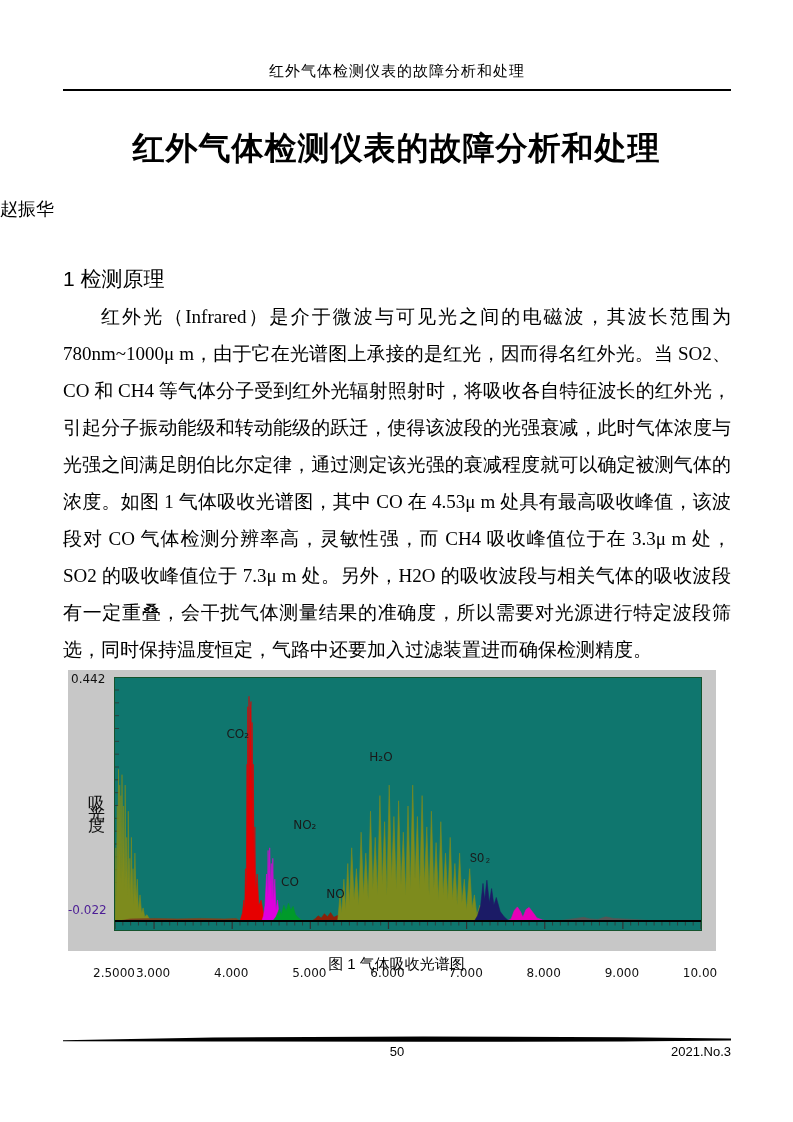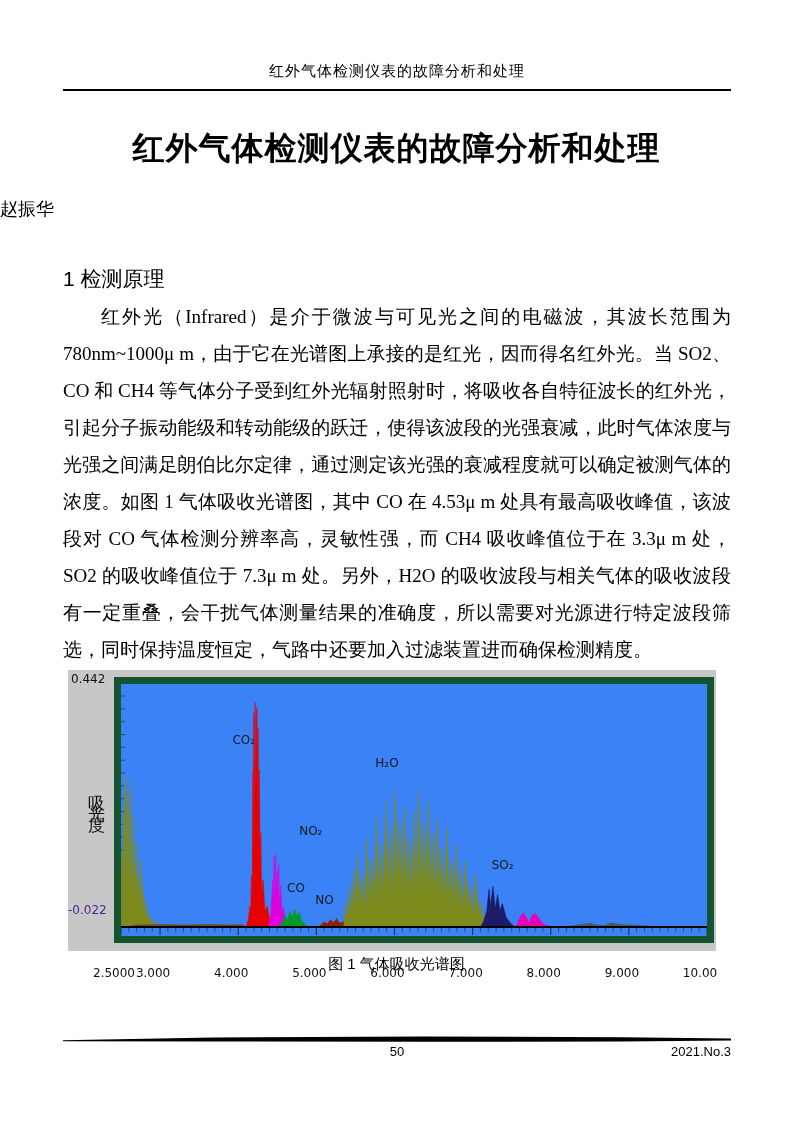--- a/index.html
+++ b/index.html
@@ -30,21 +30,21 @@
   
   .figure{position:absolute;top:670px;left:68px;width:648px;height:281px;background:#c7c7c7;}
   .y-max{position:absolute;left:3px;top:2px;font:12px "DejaVu Sans",sans-serif;color:#111;}
   .y-min{position:absolute;left:0px;top:233px;font:12px "DejaVu Sans",sans-serif;color:#4c1d95;}
   .y-label{
     position:absolute;left:17px;top:112px;writing-mode:vertical-rl;text-orientation:upright;
     font-size:17px;letter-spacing:10px;font-family:"Liberation Sans",sans-serif;color:#111;
   }
   .plot{
     position:absolute;left:46px;top:7px;width:586px;height:252px;
-    background:#3b82f6;border:7px solid #14532d;
+    background:#0f766e;border:1px solid #14532d;
   }
   .plot svg{position:absolute;left:0;top:0;width:586px;height:252px;}
   .peak-label{
     position:absolute;transform:translate(-15%,-100%);
     font:12px "DejaVu Sans",sans-serif;color:#1a1a1a;white-space:nowrap;
   }
   .x-axis-labels{position:absolute;left:46px;top:264px;width:586px;height:16px;}
   .x-tick-label{
     position:absolute;transform:translateX(-50%);top:0;
     font:12px "DejaVu Sans",sans-serif;color:#111;white-space:nowrap;margin-top:32px;
@@ -186,23 +186,23 @@
           <polygon points="196.9,243.0 200.0,240.9 203.1,237.8 206.3,239.9 209.4,235.7 212.5,238.8 215.6,234.6 218.8,239.3 221.9,237.8 226.6,236.7 231.3,239.9 236.0,241.4 242.2,243.0" fill="#8c2008" stroke="#8c2008" stroke-width="0.6"></polygon>
           <polygon points="222.7,243.0 225.0,216.9 226.6,235.2 228.9,201.2 230.5,232.5 232.8,185.5 234.4,227.3 236.7,169.8 239.1,222.1 241.4,190.7 243.8,227.3 246.1,154.2 248.5,216.9 250.8,175.1 253.2,222.1 255.5,133.2 257.8,211.6 260.2,159.4 262.5,216.9 264.9,117.6 267.2,206.4 269.6,143.7 271.9,216.9 274.2,107.1 276.6,201.2 278.9,138.5 281.3,211.6 283.6,122.8 286.0,206.4 288.3,154.2 290.7,216.9 293.0,128.0 295.3,211.6 297.7,107.1 300.0,201.2 302.4,138.5 304.7,211.6 307.1,117.6 309.4,206.4 311.8,148.9 314.1,216.9 316.4,133.2 318.8,211.6 321.1,164.6 323.5,222.1 325.8,143.7 328.2,216.9 330.5,175.1 332.8,222.1 335.2,159.4 337.5,222.1 339.9,185.5 342.2,227.3 344.6,175.1 346.9,224.7 349.3,201.2 351.6,232.5 354.7,190.7 357.1,229.9 359.4,216.9 361.8,236.7 364.9,227.3 367.2,243.0" fill="#7d8b1d" stroke="#7d8b1d" stroke-width="0.6"></polygon>
           <polygon points="359.4,243.0 362.5,237.8 365.7,227.3 368.0,205.4 369.6,222.1 371.9,202.2 374.3,224.7 376.6,210.6 378.9,227.3 381.3,219.5 385.2,233.6 389.1,238.8 393.8,243.0" fill="#1b1b66" stroke="#1b1b66" stroke-width="0.6"></polygon>
           <polygon points="392.2,243.0 396.1,240.9 399.3,232.5 402.4,228.9 405.5,233.6 407.9,239.3 411.0,231.5 414.1,229.4 418.0,234.6 421.9,239.9 427.4,242.0 432.1,243.0" fill="#e600b8" stroke="#e600b8" stroke-width="0.6"></polygon>
           <polygon points="441.5,243.0 449.3,242.0 461.0,240.4 468.8,239.3 475.1,240.9 482.9,241.4 490.7,238.8 498.5,240.4 507.9,240.9 517.2,241.4 527.4,242.0 539.1,243.0" fill="#555555" stroke="#555555" stroke-width="0.6"></polygon>
           <line x1="0" y1="243" x2="586" y2="243" stroke="#000" stroke-width="2.2"></line>
         </svg>
     <span class="peak-label" style="left: 114.856px; top: 62.6946px;">CO₂</span>
         <span class="peak-label" style="left: 147.672px; top: 154.154px; margin-left: 34px;">NO₂</span>
         <span class="peak-label" style="left: 168.768px; top: 210.597px;">CO</span>
-        <span class="peak-label" style="left: 197px; top: 223.14px; text-align: right;">NO</span>
+        <span class="peak-label" style="left: 214px; top: 223.14px; text-align: right;">NO</span>
         <span class="peak-label" style="left: 257.84px; top: 86.2127px;">H₂O</span>
-        <span class="peak-label" style="left: 374px; top: 188.124px;">SO₂</span>
+        <span class="peak-label" style="left: 358px; top: 188.124px; font-family: Liberation Mono, monospace;">SO₂</span>
       </div>
     <div class="x-axis-labels">
         <span class="x-tick-label" style="left: 0px;">2.5000</span>
         <span class="x-tick-label" style="left: 39.0667px;">3.000</span>
         <span class="x-tick-label" style="left: 117.2px;">4.000</span>
         <span class="x-tick-label" style="left: 195.333px;">5.000</span>
         <span class="x-tick-label" style="left: 273.467px;">6.000</span>
         <span class="x-tick-label" style="left: 351.6px;">7.000</span>
         <span class="x-tick-label" style="left: 429.733px;">8.000</span>
         <span class="x-tick-label" style="left: 507.867px;">9.000</span>

